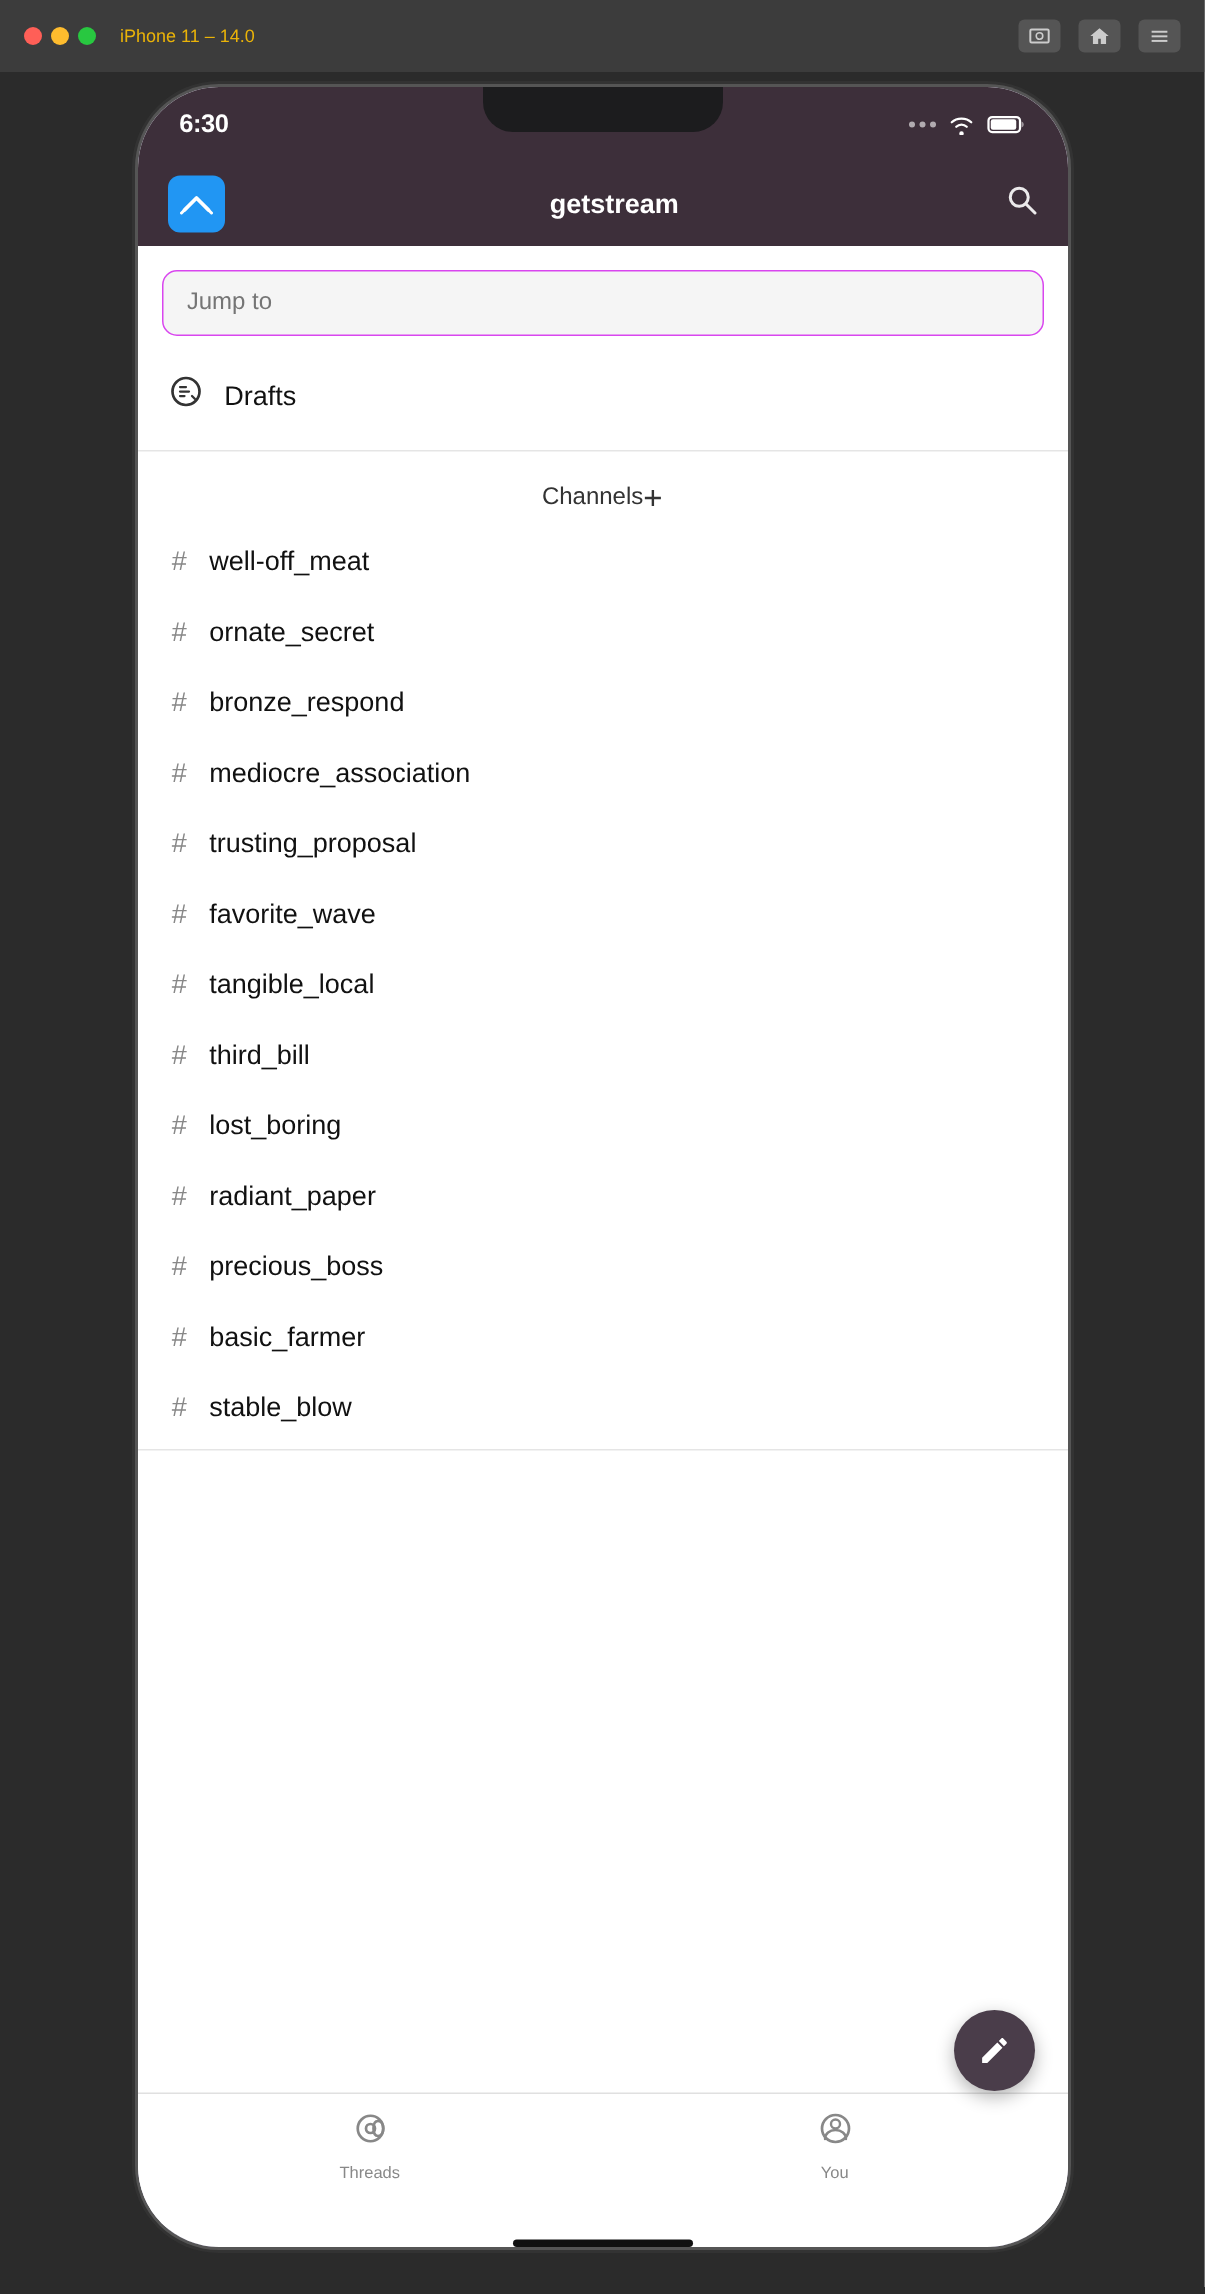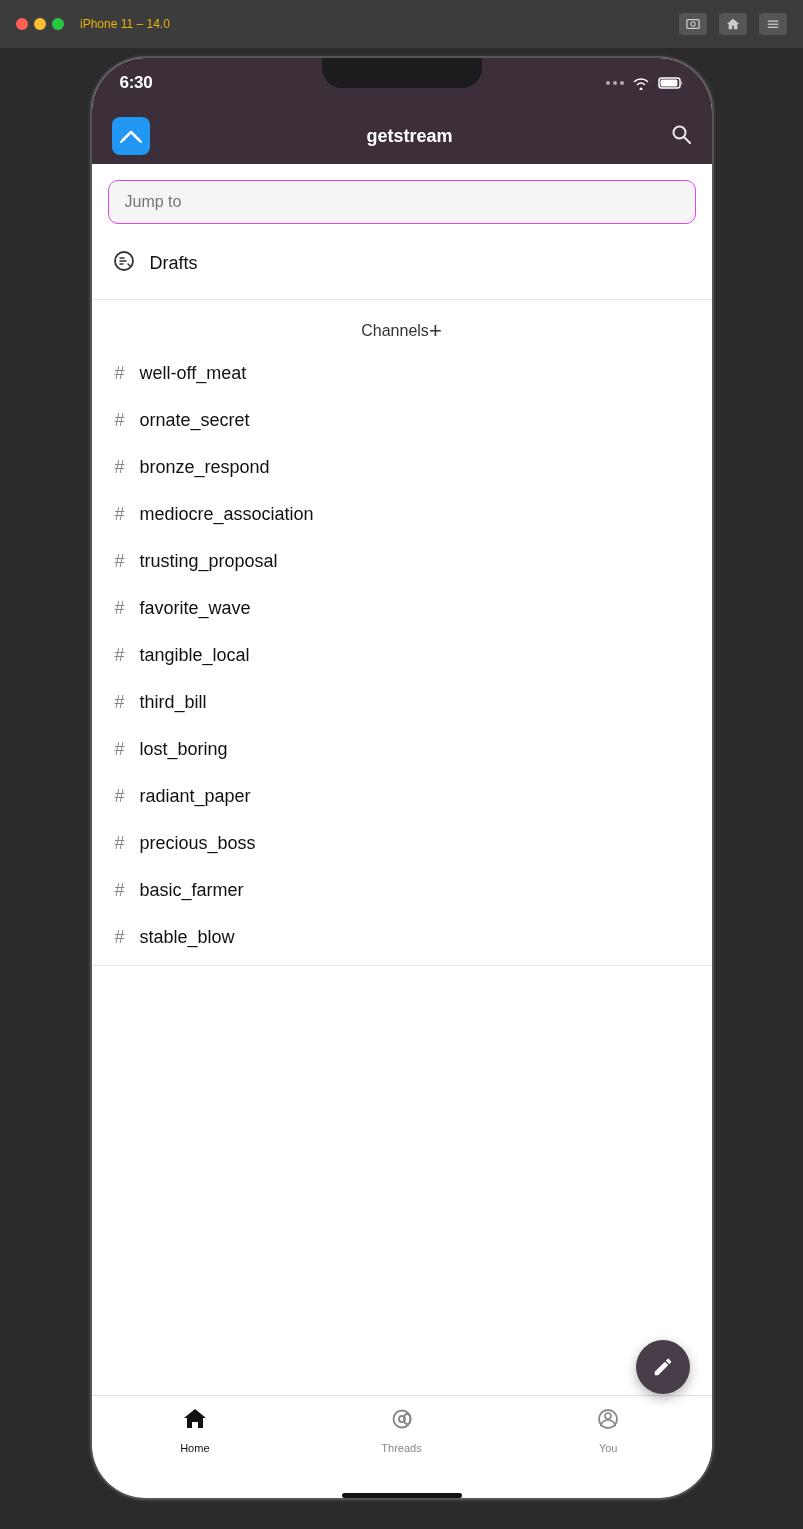--- a/index.html
+++ b/index.html
@@ -500,28 +500,20 @@
         <div class="divider"></div>
       </div>
 
       <div class="fab">
         <svg viewBox="0 0 24 24" fill="white">
           <path d="M3 17.25V21h3.75L17.81 9.94l-3.75-3.75L3 17.25zM20.71 7.04c.39-.39.39-1.02 0-1.41l-2.34-2.34c-.39-.39-1.02-.39-1.41 0l-1.83 1.83 3.75 3.75 1.83-1.83z"></path>
         </svg>
       </div>
 
       <div class="tab-bar">
-        <div class="tab-item">
-          <span class="tab-icon active">
-            <svg width="26" height="26" viewBox="0 0 26 26" fill="none">
-              <path d="M13 3L2 12h3v10h5v-6h6v6h5V12h3L13 3z" fill="#111"></path>
-            </svg>
-          </span>
-          <span class="tab-label active">Home</span>
-        </div>
         <div class="tab-item">
           <span class="tab-icon">
             <svg width="26" height="26" viewBox="0 0 26 26" fill="none">
               <circle cx="13" cy="13" r="8.5" stroke="#888" stroke-width="1.8"></circle>
               <circle cx="13" cy="13" r="3" fill="none" stroke="#888" stroke-width="1.8"></circle>
               <path d="M21.5 13c0 3-1.5 5-3.5 5s-3-2-3-5 1-5 3-5 3.5 2 3.5 5z" fill="none" stroke="#888" stroke-width="1.8"></path>
             </svg>
           </span>
           <span class="tab-label">Threads</span>
         </div>

